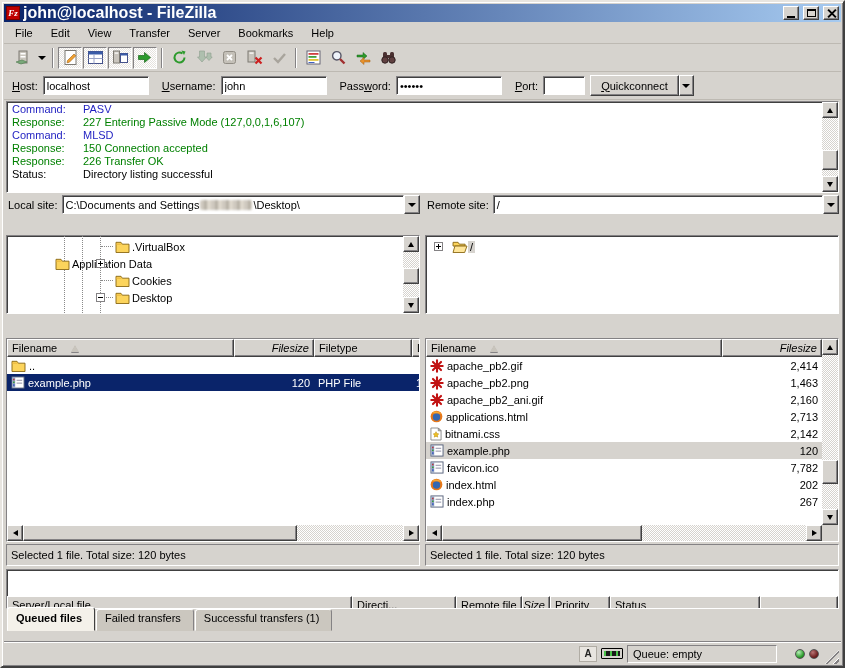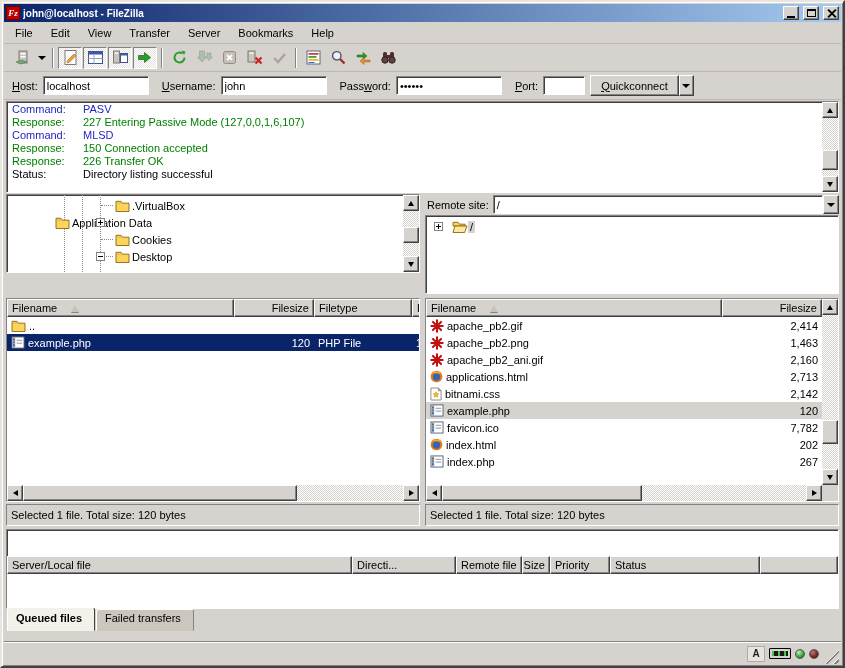--- a/index.html
+++ b/index.html
@@ -12,21 +12,21 @@
     padding:2px;
     display:flex;flex-direction:column;
     font-family:"Liberation Sans",sans-serif;font-size:11px;color:#000;
     position:relative;overflow:hidden;
   }
   
   .titlebar{height:18px;flex:0 0 18px;background:linear-gradient(90deg,#0a246a,#a6caf0);
     display:flex;align-items:center;padding:0 2px;gap:3px;}
   .fzlogo{width:14px;height:14px;background:#bf0000;border:1px solid #7a0000;color:#fff;
     font:italic bold 9px/12px "Liberation Serif",serif;text-align:center;flex:0 0 14px;}
-  .ttext{color:#fff;font-weight:bold;font-size:10px;flex:1;white-space:nowrap;overflow:hidden;}
+  .ttext{color:#fff;font-weight:bold;font-size:16px;flex:1;white-space:nowrap;overflow:hidden;}
   .wbtn{width:16px;height:14px;background:#d6d3ce;border:1px solid;border-color:#fff #404040 #404040 #fff;
     box-shadow:inset -1px -1px 0 #848284;display:flex;align-items:center;justify-content:center;margin-left:1px;}
   .g-min{width:8px;height:2px;background:#000;margin-top:7px;}
   .g-max{width:9px;height:8px;border:1px solid #000;border-top:2px solid #000;}
   .g-x{position:relative;width:9px;height:9px;}
   .g-x::before,.g-x::after{content:"";position:absolute;left:4px;top:-1px;width:2px;height:11px;background:#000;}
   .g-x::before{transform:rotate(45deg);} .g-x::after{transform:rotate(-45deg);}
   
   .menubar{height:22px;flex:0 0 22px;display:flex;align-items:center;padding-left:2px;border-bottom:1px solid #bdb9b2;}
   .mitem{padding:3px 9px;}
@@ -43,21 +43,21 @@
   .qcbar label{margin-left:8px;white-space:nowrap;}
   .qcbar label:first-child{margin-left:0;}
   .tin{height:19px;background:#fff;border:1px solid;border-color:#848284 #fff #fff #848284;
     box-shadow:inset 1px 1px 0 #404040;padding:1px 3px;font:11px "Liberation Sans",sans-serif;}
   .qcbtn{height:21px;padding:2px 10px;background:#d6d3ce;border:1px solid;border-color:#fff #404040 #404040 #fff;
     box-shadow:inset -1px -1px 0 #848284;font:11px "Liberation Sans",sans-serif;}
   .qcdd{width:15px;height:21px;background:#d6d3ce;border:1px solid;border-color:#fff #404040 #404040 #fff;
     box-shadow:inset -1px -1px 0 #848284;display:flex;align-items:center;justify-content:center;}
   u{text-decoration:underline;}
   
-  .sunk{background:#fff;border:1px solid;border-color:#848284 #fff #fff #848284;box-shadow:inset 1px 1px 0 #404040;}
+  .sunk{background:#fff;border:1px solid;border-color:#848284 #fff #fff #848284;box-shadow:inset 1px 1px 0 #404040;margin-top:20px;}
   
   .logbox{flex:0 0 92px;margin:1px 2px;display:flex;overflow:hidden;}
   .loglines{flex:1;padding:1px 0;overflow:hidden;}
   .logline{display:flex;line-height:13px;}
   .loglab{width:76px;padding-left:5px;flex:0 0 76px;}
   .t-command{color:#1f1fc1;} .t-response{color:#008000;} .t-status{color:#000;}
   
   .vscroll{width:16px;flex:0 0 16px;display:flex;flex-direction:column;}
   .hscroll{height:16px;flex:0 0 16px;display:flex;}
   .sbtn{width:16px;height:16px;flex:0 0 16px;background:#d6d3ce;border:1px solid;border-color:#fff #404040 #404040 #fff;
@@ -89,21 +89,21 @@
   .sel-inactive{background:#d6d3ce;}
   .exp{width:9px;height:9px;background:#fff;border:1px solid #848284;position:relative;flex:0 0 9px;}
   .exp::before{content:"";position:absolute;left:1px;right:1px;top:3px;height:1px;background:#000;}
   .exp.plus::after{content:"";position:absolute;top:1px;bottom:1px;left:3px;width:1px;background:#000;}
   .hdot{border-top:1px dotted #8a8a8a;height:0;}
   
   .listwrap{display:flex;flex-direction:column;overflow:hidden;}
   .lheader{display:grid;height:18px;flex:0 0 18px;}
   .hcell{background:#d6d3ce;border:1px solid;border-color:#fff #404040 #404040 #fff;
     box-shadow:inset -1px -1px 0 #848284;padding:1px 4px;display:flex;align-items:center;gap:14px;overflow:hidden;white-space:nowrap;}
-  .hcell.r{justify-content:flex-end;}
+  .hcell.r{justify-content:flex-end;font-style:italic;}
   .sortup{width:0;height:0;border-left:4px solid transparent;border-right:4px solid transparent;border-bottom:7px solid #c8c4bc;
     filter:drop-shadow(0 1px 0 #848284);}
   .rows{flex:1;overflow:hidden;background:#fff;}
   .frow{display:grid;height:17px;align-items:center;}
   .fcell{padding:0 4px;white-space:nowrap;overflow:hidden;display:flex;align-items:center;gap:3px;}
   .fcell.r{justify-content:flex-end;}
   .frow.sel{background:#0a246a;color:#fff;}
   .frow.selina{background:#d6d3ce;}
   .cols-local{grid-template-columns:227px 80px 98px 1fr;}
   .cols-remote{grid-template-columns:1fr 100px;}
@@ -324,20 +324,33 @@
           <span class="sthumb vthumb" style="top:55%;height:20px"></span>
         </span>
       <span class="sbtn">
           <span class="td"></span>
         </span>
     </div>
   </div>
 
   <div class="panes">
     <div>
+      <div class="siterow">
+        <span class="sitelab">Local site:</span>
+        <span class="combo">
+          <span class="cval">
+              <span>C:\Documents and Settings</span>
+              <span class="blurname"></span>
+              <span>\Desktop\</span>
+            </span>
+          <span class="cdd">
+              <span class="tri-d"></span>
+            </span>
+        </span>
+      </div>
       <div class="treebox sunk">
         <div class="treein">
           <span class="guide" style="left:57px"></span>
           <span class="guide" style="left:75px"></span>
           <span class="guide" style="left:93px"></span>
           <div class="trow" style="padding-left:108px">
             <span class="hdot" style="position:absolute;left:94px;width:12px;top:8px"></span>
             <svg class="isvg" width="15" height="13" viewBox="0 0 16 14">
                 <path d="M1 2.5h5.4l1.4 2H15v9H1z" fill="#fcd45c" stroke="#8a6914"></path>
                 <path d="M1 4.5h6" stroke="#e8b23a"></path>
@@ -661,24 +674,28 @@
           <span>Status</span>
         </span>
       <span class="hcell"></span>
     </div>
     <div class="qbody"></div>
   </div>
 
   <div class="tabs">
     <span class="tab active">Queued files</span>
     <span class="tab">Failed transfers</span>
+    <span class="tab">Successful transfers (1)</span>
   </div>
   <div class="tabgap"></div>
 
   <div class="sbar">
     <span class="dtype"></span>
     <span class="spdbadge"></span>
+    <span class="qpanel">
+        <span>Queue: empty</span>
+      </span>
     <span class="led on"></span>
     <span class="led off"></span>
     <span class="grip"></span>
   </div>
 
 </div>
 
 </body></html>

